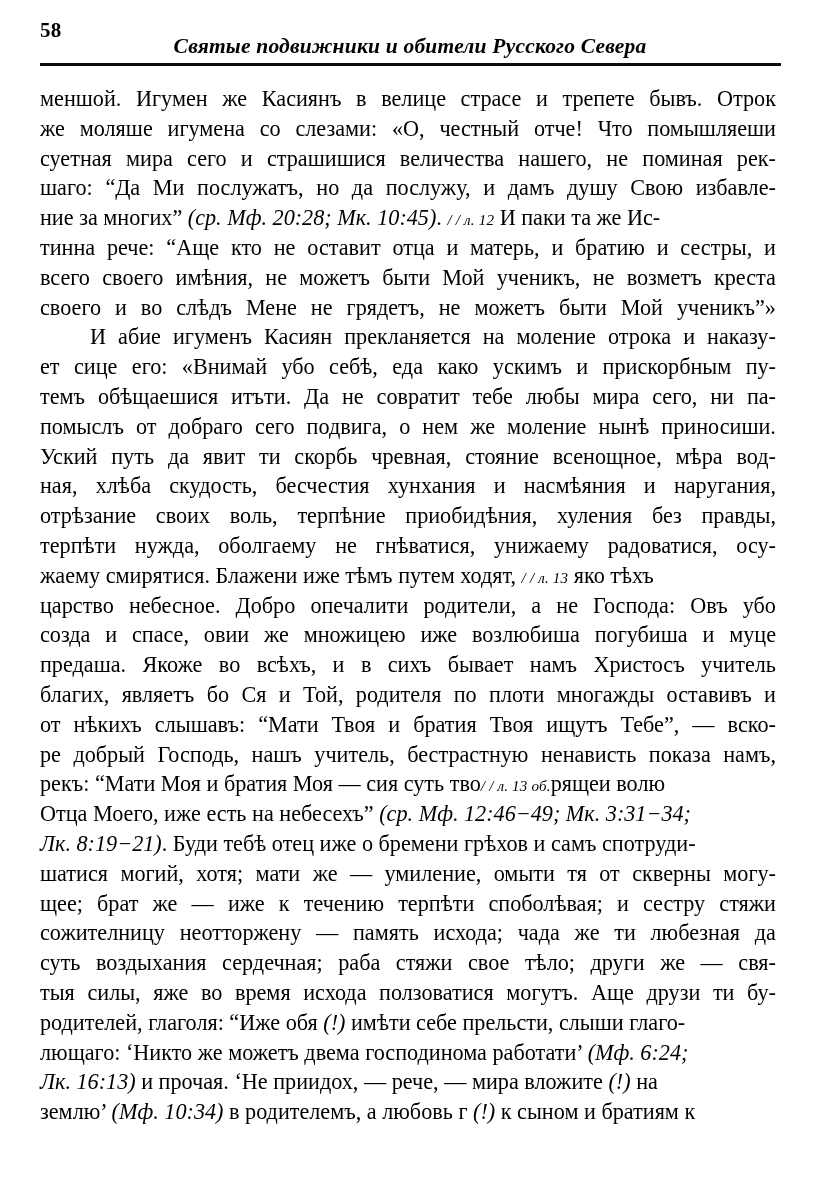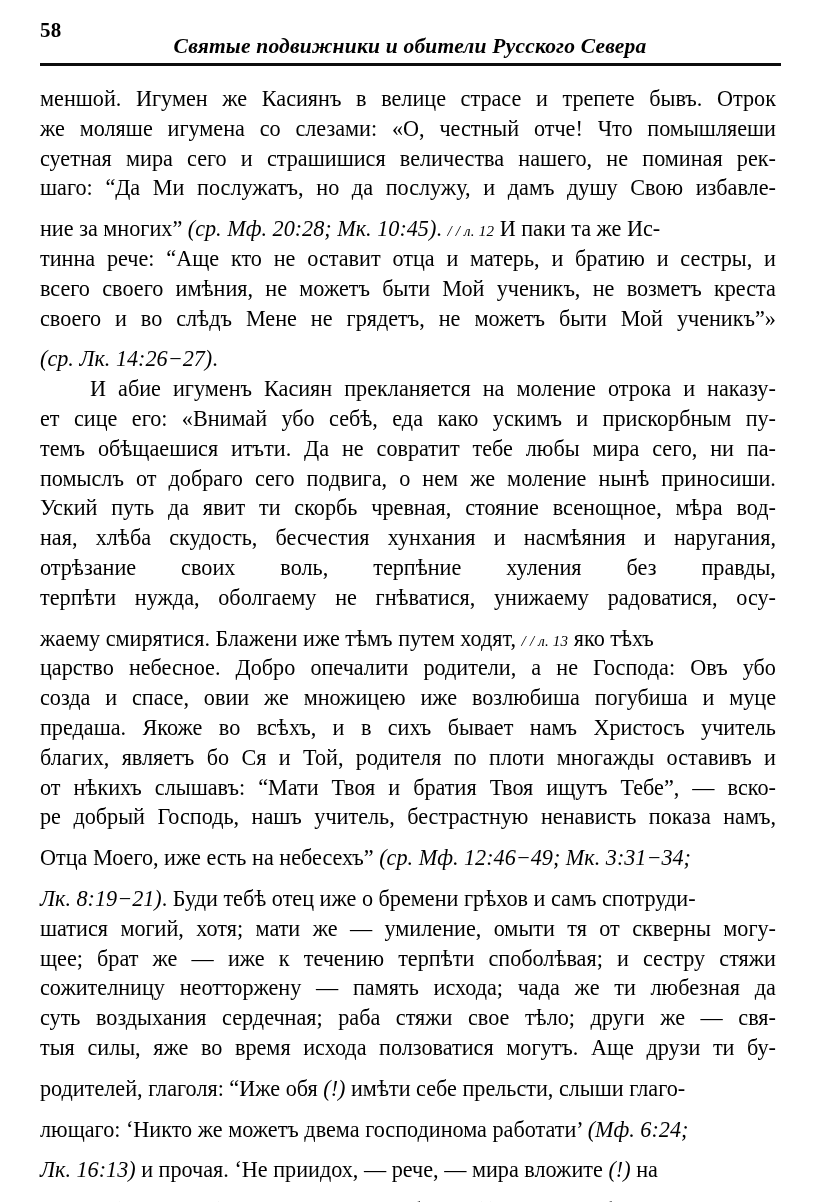--- a/index.html
+++ b/index.html
@@ -84,21 +84,20 @@
     justify-content: space-between;
     white-space: nowrap;
   }
   .ln.j > span.w {
     white-space: pre;
   }
 
   
   .ln.last {
     display: block;
-    margin-top: 11px;
   }
 
   .ind {
     display: inline-block;
     width: 38px;
   }
 
   i, .it {
     font-style: italic;
   }
@@ -211,21 +210,20 @@
         <span class="w">слѣдъ</span>
         <span class="w">Мене</span>
         <span class="w">не</span>
         <span class="w">грядетъ,</span>
         <span class="w">не</span>
         <span class="w">можетъ</span>
         <span class="w">быти</span>
         <span class="w">Мой</span>
         <span class="w">ученикъ”»</span>
       </div>
-      <div class="ln last" id="l09"><i>(ср. Лк. 14:26−27)</i><span>.</span></div>
       <div class="ln j" id="l10">
         <span class="ind"></span>
         <span class="w">И</span>
         <span class="w">абие</span>
         <span class="w">игуменъ</span>
         <span class="w">Касиян</span>
         <span class="w">прекланяется</span>
         <span class="w">на</span>
         <span class="w">моление</span>
         <span class="w">отрока</span>
@@ -295,20 +293,21 @@
         <span class="w">и</span>
         <span class="w">насмѣяния</span>
         <span class="w">и</span>
         <span class="w">наругания,</span>
       </div>
       <div class="ln j" id="l17">
         <span class="w">отрѣзание</span>
         <span class="w">своих</span>
         <span class="w">воль,</span>
         <span class="w">терпѣние</span>
+        <span class="w">приобидѣния,</span>
         <span class="w">хуления</span>
         <span class="w">без</span>
         <span class="w">правды,</span>
       </div>
       <div class="ln j" id="l18">
         <span class="w">терпѣти</span>
         <span class="w">нужда,</span>
         <span class="w">оболгаему</span>
         <span class="w">не</span>
         <span class="w">гнѣватися,</span>
@@ -387,20 +386,21 @@
         <span class="w">ре</span>
         <span class="w">добрый</span>
         <span class="w">Господь,</span>
         <span class="w">нашъ</span>
         <span class="w">учитель,</span>
         <span class="w">бестрастную</span>
         <span class="w">ненависть</span>
         <span class="w">показа</span>
         <span class="w">намъ,</span>
       </div>
+      <div class="ln last" id="l26"><span>рекъ: “Мати Моя и братия Моя — сия суть тво</span><span class="fol">/ / л. 13 об.</span><span>рящеи волю</span></div>
       <div class="ln last" id="l27"><span>Отца Моего, иже есть на небесехъ” </span><i>(ср. Мф. 12:46−49; Мк. 3:31−34;</i></div>
       <div class="ln last" id="l28"><i>Лк. 8:19−21)</i><span>. Буди тебѣ отец иже о бремени грѣхов и самъ спотруди-</span></div>
       <div class="ln j" id="l29">
         <span class="w">шатися</span>
         <span class="w">могий,</span>
         <span class="w">хотя;</span>
         <span class="w">мати</span>
         <span class="w">же</span>
         <span class="w">—</span>
         <span class="w">умиление,</span>

